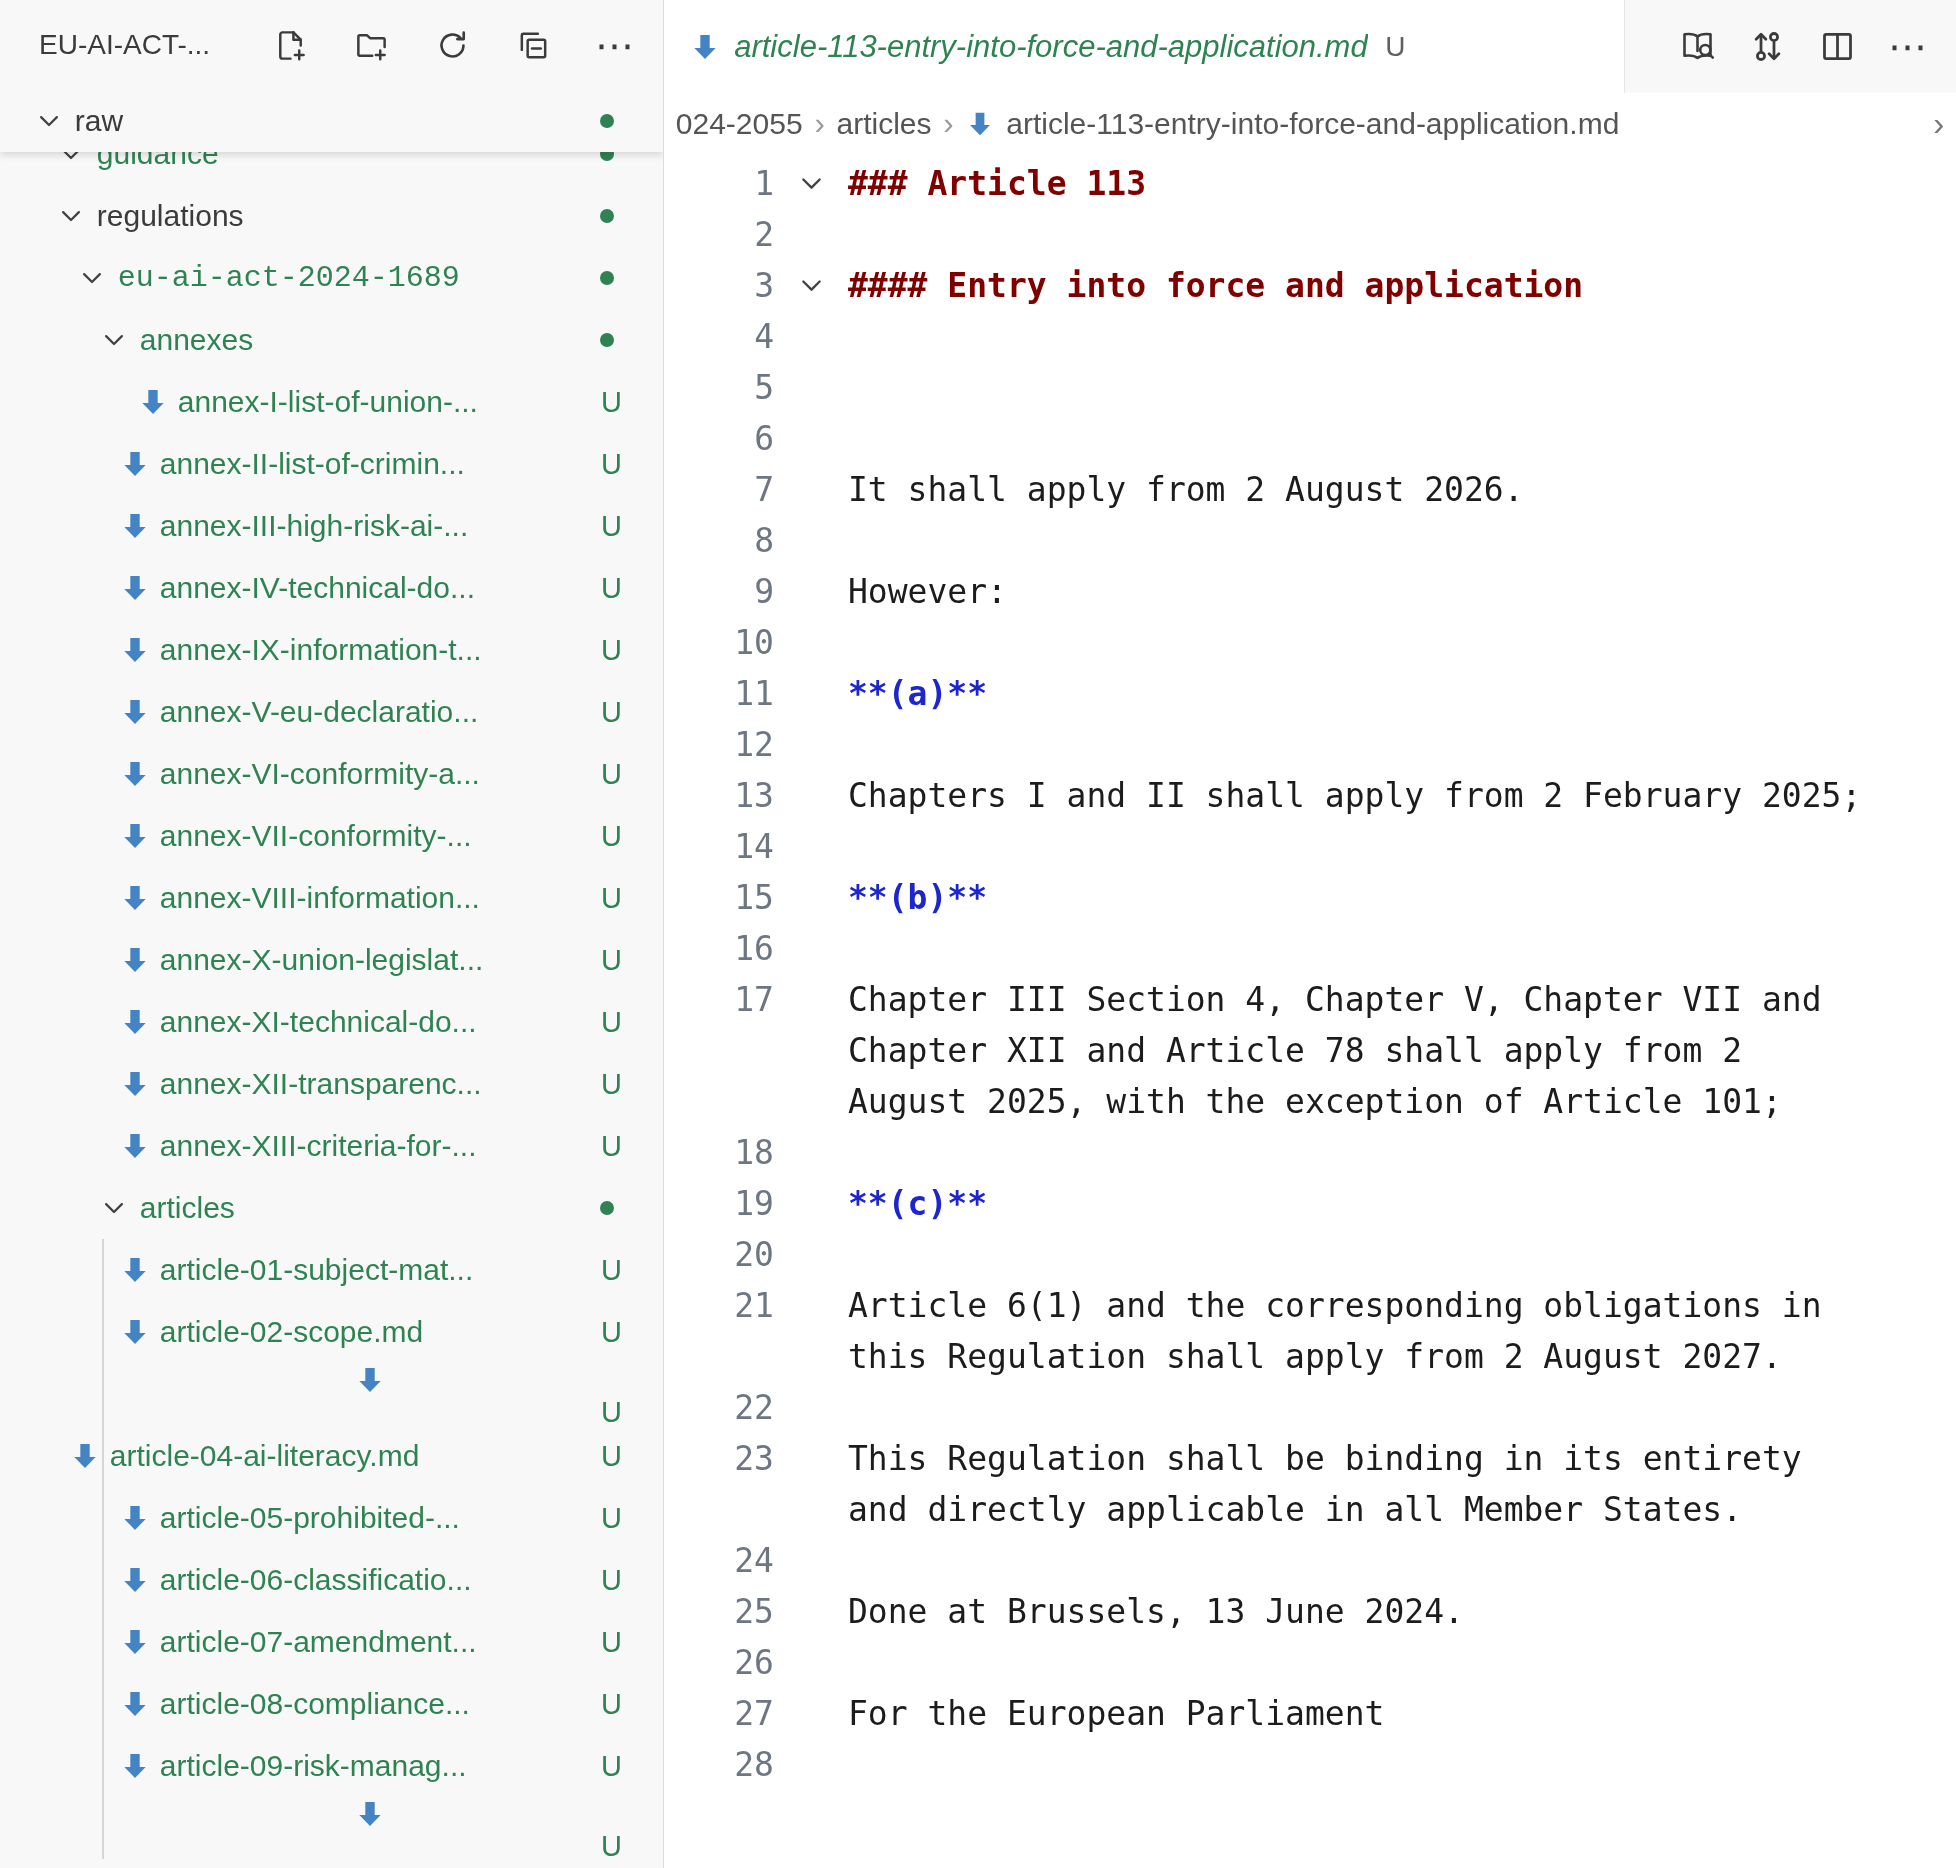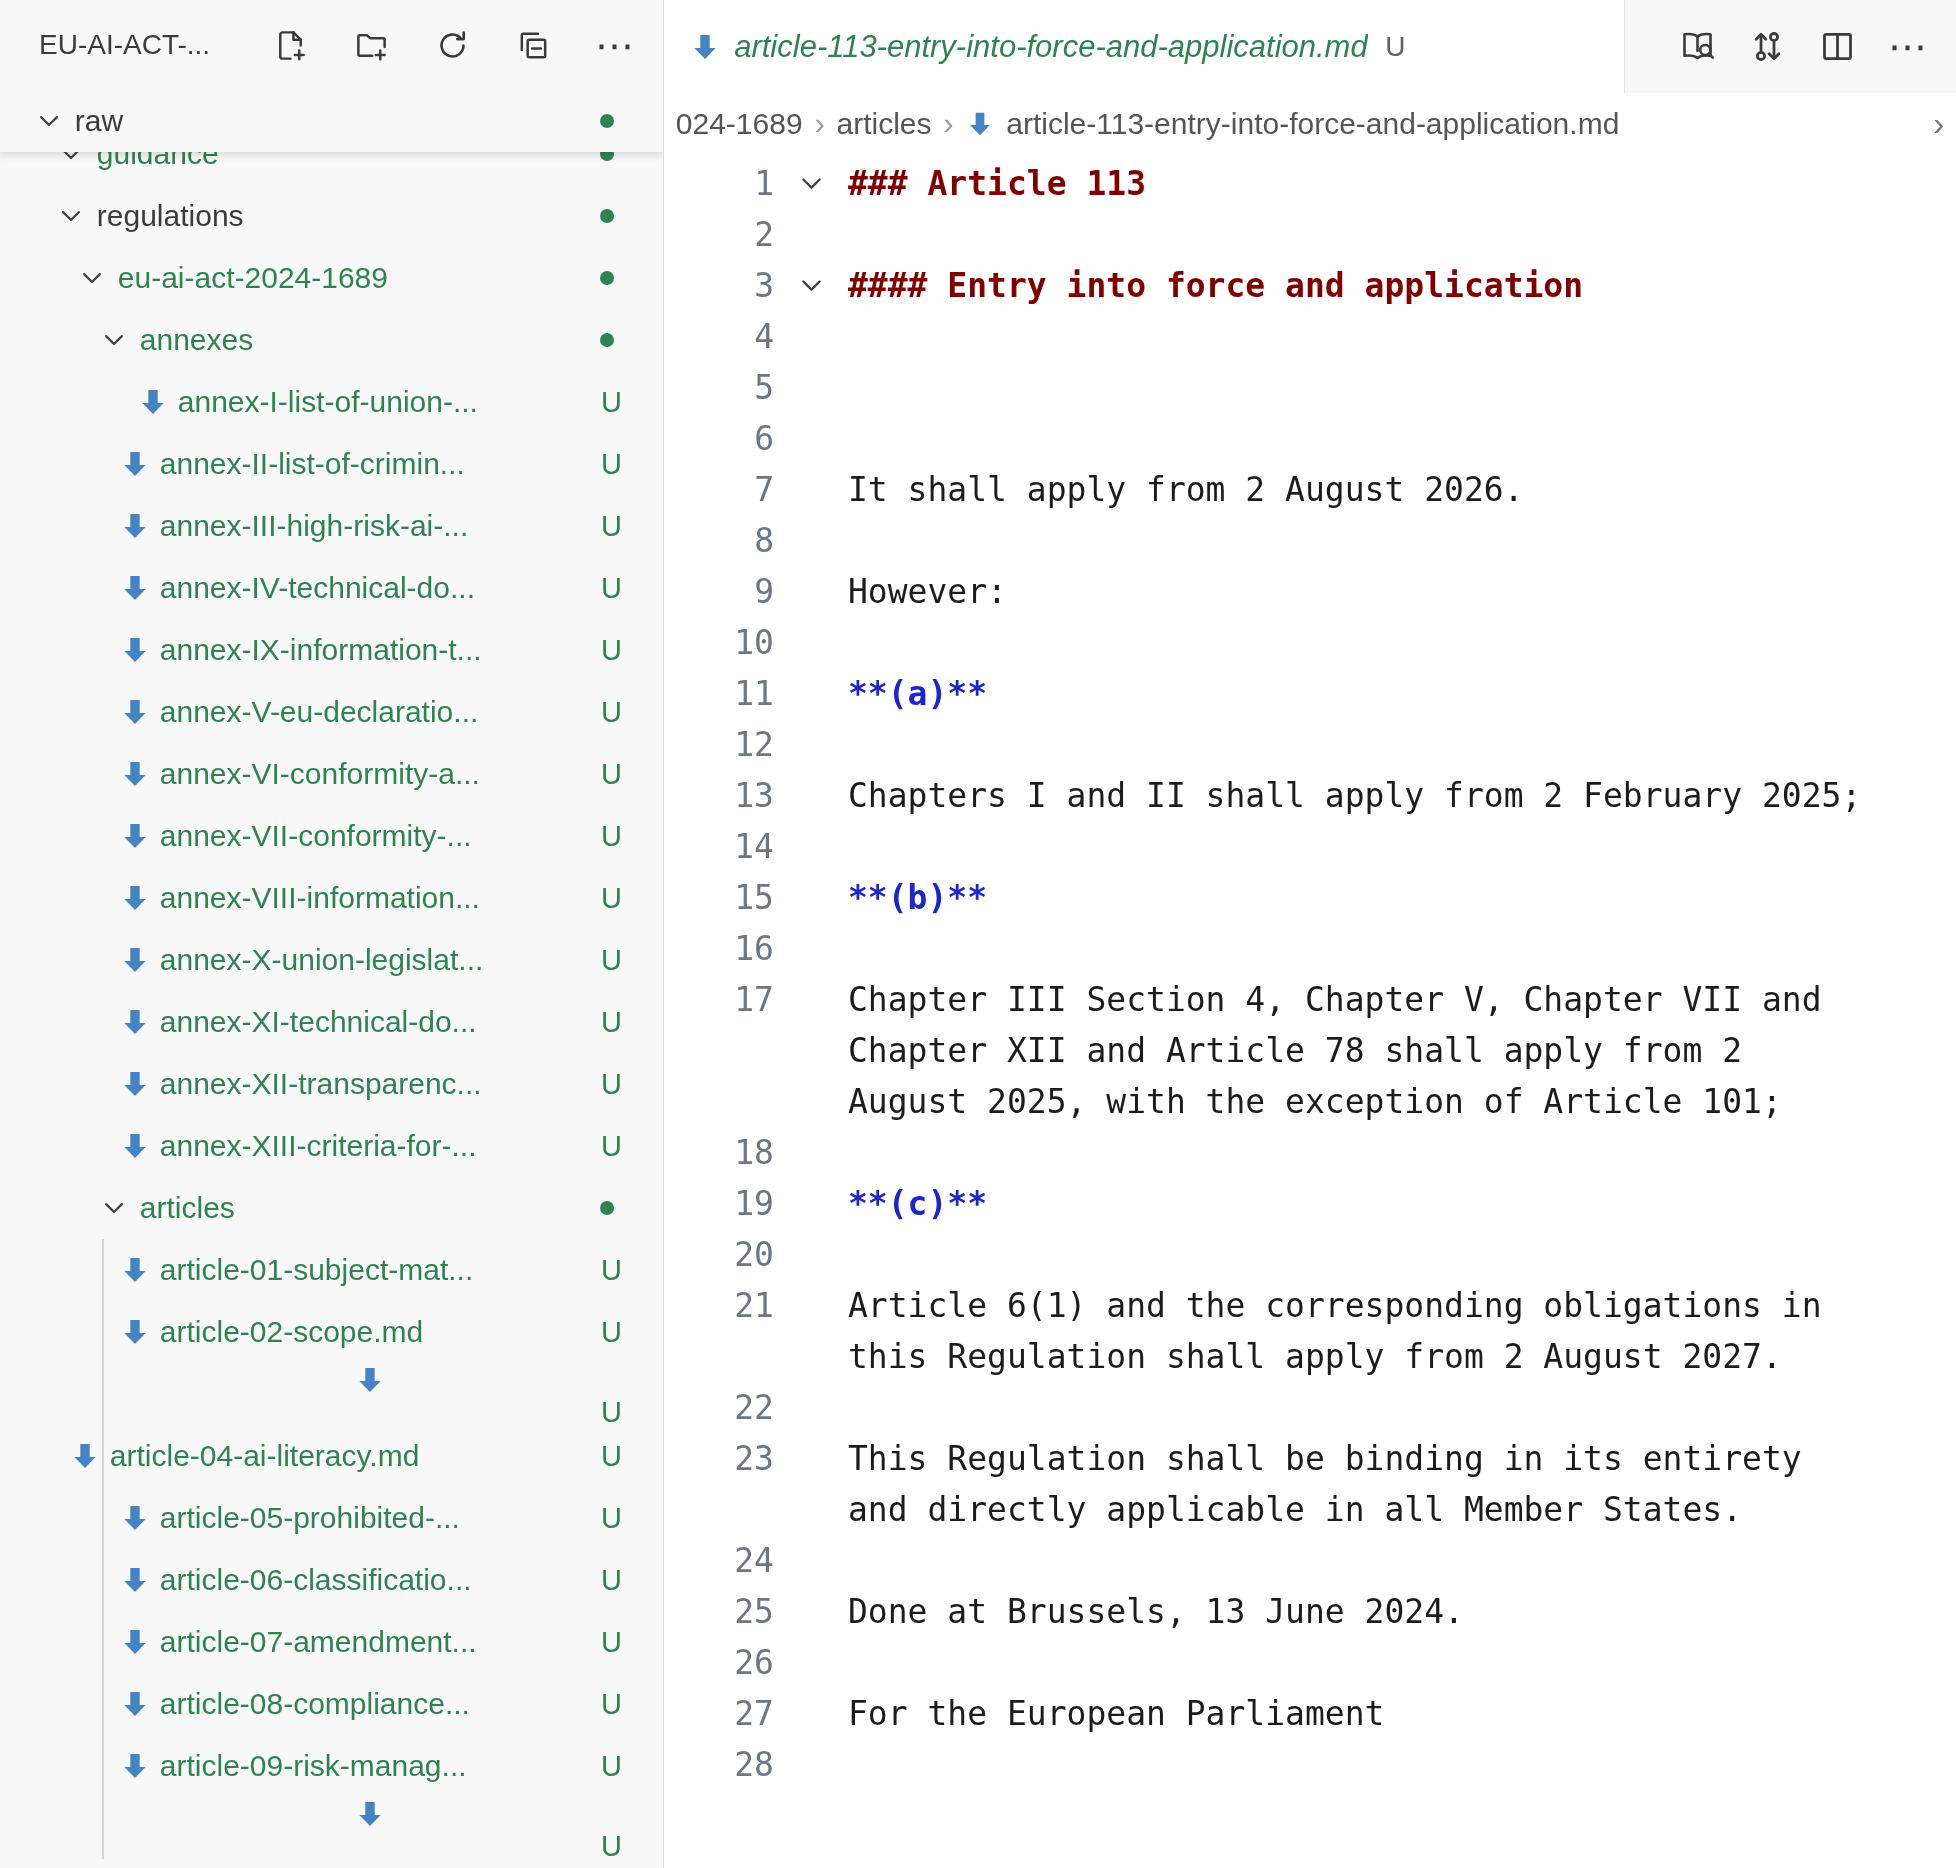--- a/index.html
+++ b/index.html
@@ -123,21 +123,21 @@
       <div class="tree-body">
           <div class="tree-row color-dark" style="padding-left: 53px;">
             <span class="twist">
               <svg viewBox="0 0 16 16" fill="none" stroke="currentColor" stroke-width="1.3" stroke-linecap="round" stroke-linejoin="round">
                 <path d="M3.5 5.8 8 10.3l4.5-4.5"></path>
               </svg>
             </span>
             <span class="tree-label">regulations</span>
             <span class="badge-dot"></span>
           </div>
-          <div class="tree-row color-green" style="padding-left: 74px;">
+          <div class="tree-row color-green" style="padding-left: 74px; font-family: Liberation Mono, monospace;">
             <span class="twist">
               <svg viewBox="0 0 16 16" fill="none" stroke="currentColor" stroke-width="1.3" stroke-linecap="round" stroke-linejoin="round">
                 <path d="M3.5 5.8 8 10.3l4.5-4.5"></path>
               </svg>
             </span>
             <span class="tree-label">eu-ai-act-2024-1689</span>
             <span class="badge-dot"></span>
           </div>
           <div class="tree-row color-green" style="padding-left: 96px;">
             <span class="twist">
@@ -405,21 +405,21 @@
             <path d="M12 4.5v15"></path>
           </svg>
         </span>
         <span class="icon-btn">
             <span class="glyph-more">⋯</span>
           </span>
       </div>
     </div>
 
     <div class="breadcrumbs">
-      <span class="crumb">024-1689</span>
+      <span class="crumb">024-2055</span>
       <span class="crumb-sep">›</span>
       <span class="crumb">articles</span>
       <span class="crumb-sep">›</span>
       <span class="file-ic">
         <svg viewBox="0 0 16 16">
             <path fill="currentColor" d="M8 14.4 2.3 8.5h3.2V1.6h5v6.9h3.2z"></path>
           </svg>
       </span>
       <span class="crumb">article-113-entry-into-force-and-application.md</span>
       <span class="crumb-end">›</span>

